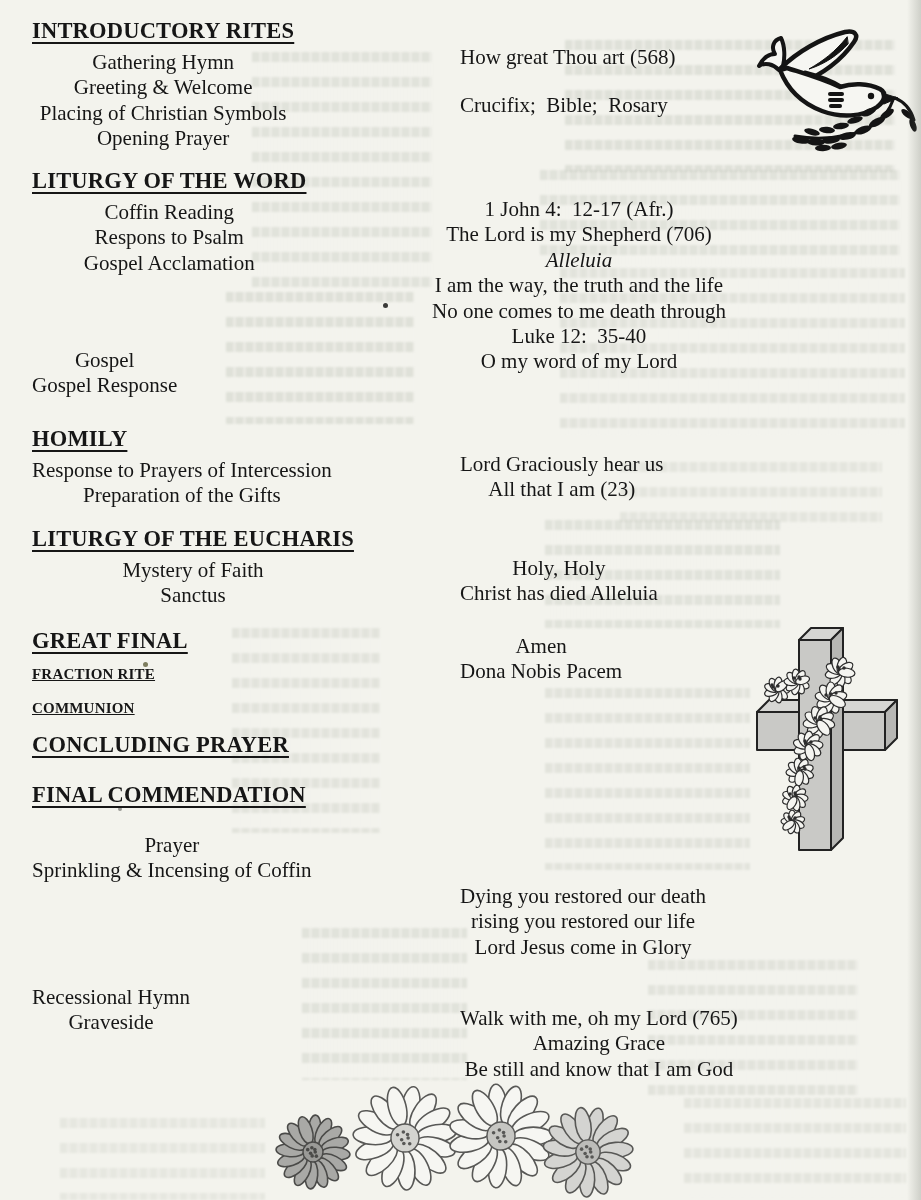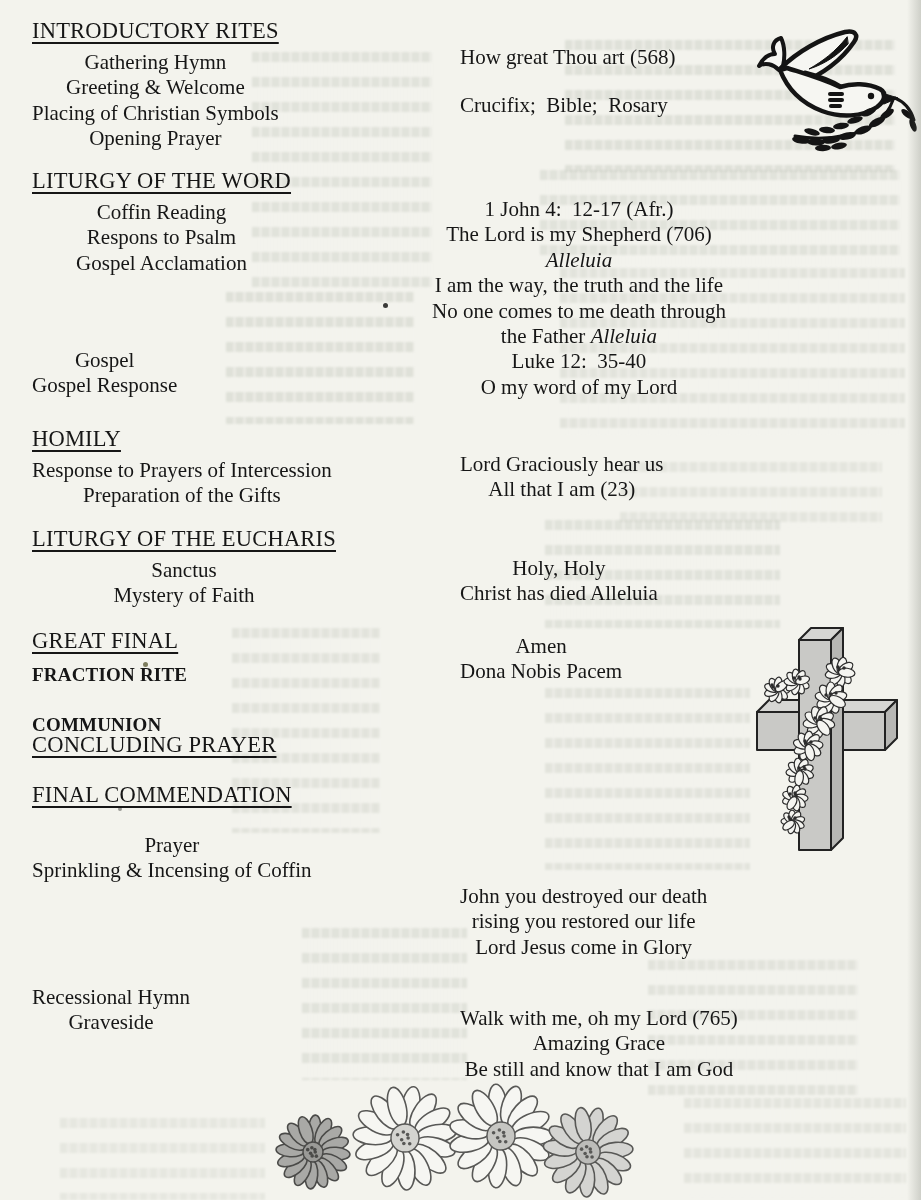--- a/index.html
+++ b/index.html
@@ -11,27 +11,27 @@
   }
   .scan-edge{position:absolute;top:0;right:0;bottom:0;width:14px;
     background:linear-gradient(to left, rgba(110,115,105,0.28), rgba(110,115,105,0.0));}
   .ghost{position:absolute;filter:blur(0.8px);pointer-events:none;
     background:
       repeating-linear-gradient(90deg, rgba(243,243,238,0) 0 7px, rgba(243,243,238,0.55) 7px 10px),
       repeating-linear-gradient(180deg, rgba(124,134,116,0.30) 0 10px, rgba(0,0,0,0) 10px 25px);}
   .speck{position:absolute;border-radius:50%;}
   .tgroup{position:absolute;}
   .heading{
-    font-size:22.5px;font-weight:normal;margin:0 0 4px 0;line-height:30px;
+    font-size:22.5px;font-weight:bold;margin:0 0 4px 0;line-height:30px;
     letter-spacing:0.2px;
     text-decoration:underline;text-decoration-thickness:2.2px;text-underline-offset:4px;
   }
   .line{font-size:21px;line-height:25.4px;white-space:pre-wrap;text-align:center;}
-  .caps-line{font-size:19px;font-weight:bold;line-height:29px;letter-spacing:0.2px;white-space:pre-wrap;}
-  .caps-line + .caps-line{margin-top:21px;}
+  .caps-line{font-size:15px;font-weight:bold;line-height:29px;letter-spacing:0.2px;white-space:pre-wrap;text-decoration:underline;}
+  .caps-line + .caps-line{margin-top:5px;}
   .italic{font-style:italic;}
   svg.art{position:absolute;}
 </style>
 </head>
 <body>
 
 <div class="ghost" style="left:565px;top:40px;width:330px;height:132px;opacity:.55"></div>
 <div class="ghost" style="left:540px;top:170px;width:360px;height:96px;opacity:.5"></div>
 <div class="ghost" style="left:252px;top:52px;width:180px;height:235px;opacity:.5"></div>
 <div class="ghost" style="left:226px;top:292px;width:188px;height:132px;opacity:.55"></div>
@@ -79,22 +79,22 @@
   <h2 class="heading">HOMILY</h2>
   <div>
       <div class="line">Response to Prayers of Intercession</div>
       <div class="line">Preparation of the Gifts</div>
     </div>
 </section>
 
 <section class="tgroup" style="left:32px;top:524px">
   <h2 class="heading">LITURGY OF THE EUCHARIS</h2>
   <div>
+      <div class="line">Mystery of Faith</div>
       <div class="line">Sanctus</div>
-      <div class="line">Mystery of Faith</div>
     </div>
 </section>
 
 <section class="tgroup" style="left:32px;top:626px">
   <h2 class="heading">GREAT FINAL</h2>
   <div>
       <div class="caps-line">FRACTION RITE</div>
       <div class="caps-line">COMMUNION</div>
     </div>
 </section>
@@ -133,21 +133,20 @@
     </div>
 </section>
 
 <section class="tgroup" style="left:432px;top:197px">
   <div>
       <div class="line">1 John 4:  12-17 (Afr.)</div>
       <div class="line">The Lord is my Shepherd (706)</div>
       <div class="line italic">Alleluia</div>
       <div class="line">I am the way, the truth and the life</div>
       <div class="line">No one comes to me death through</div>
-      <div class="line"><span>the Father </span><span class="italic">Alleluia</span></div>
       <div class="line">Luke 12:  35-40</div>
       <div class="line">O my word of my Lord</div>
     </div>
 </section>
 
 <section class="tgroup" style="left:460px;top:452px">
   <div>
       <div class="line">Lord Graciously hear us</div>
       <div class="line">All that I am (23)</div>
     </div>
@@ -162,21 +161,21 @@
 
 <section class="tgroup" style="left:460px;top:634px">
   <div>
       <div class="line">Amen</div>
       <div class="line">Dona Nobis Pacem</div>
     </div>
 </section>
 
 <section class="tgroup" style="left:460px;top:884px">
   <div>
-      <div class="line">John you destroyed our death</div>
+      <div class="line">Dying you restored our death</div>
       <div class="line">rising you restored our life</div>
       <div class="line">Lord Jesus come in Glory</div>
     </div>
 </section>
 
 <section class="tgroup" style="left:460px;top:1006px">
   <div>
       <div class="line">Walk with me, oh my Lord (765)</div>
       <div class="line">Amazing Grace</div>
       <div class="line">Be still and know that I am God</div>

